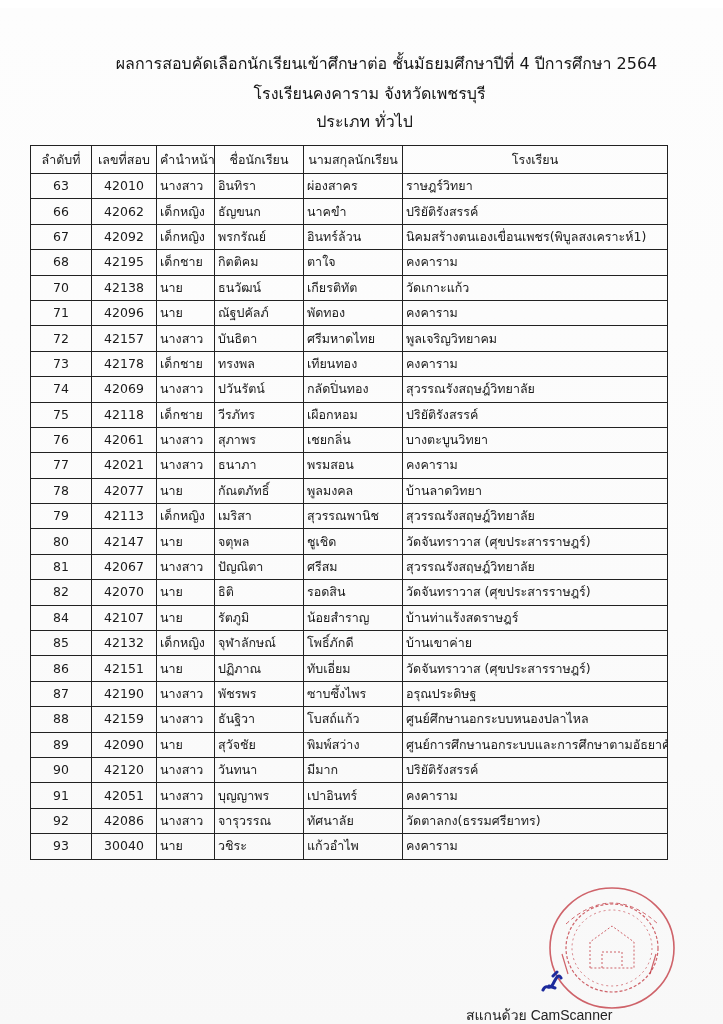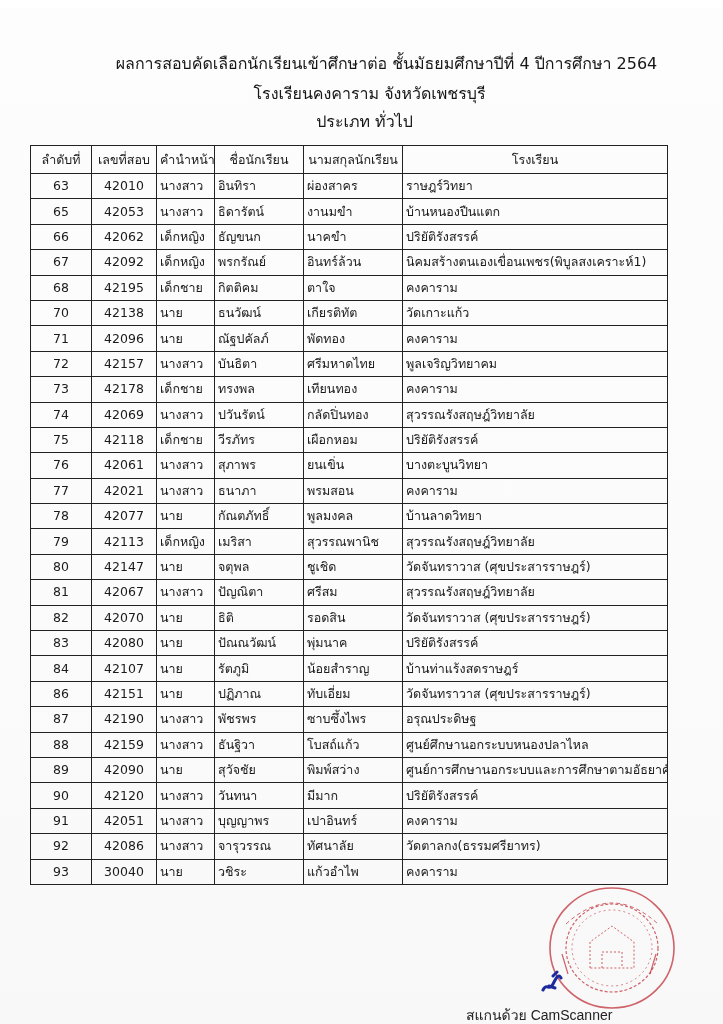--- a/index.html
+++ b/index.html
@@ -124,28 +124,20 @@
     <tbody id="results-body">
         <tr>
           <td class="c-no">63</td>
           <td class="c-id">42010</td>
           <td class="c-prefix">นางสาว</td>
           <td class="c-first">อินทิรา</td>
           <td class="c-last">ผ่องสาคร</td>
           <td class="c-school">ราษฎร์วิทยา</td>
         </tr>
         <tr>
-          <td class="c-no">65</td>
-          <td class="c-id">42053</td>
-          <td class="c-prefix">นางสาว</td>
-          <td class="c-first">ธิดารัตน์</td>
-          <td class="c-last">งานมขำ</td>
-          <td class="c-school">บ้านหนองปืนแตก</td>
-        </tr>
-        <tr>
           <td class="c-no">66</td>
           <td class="c-id">42062</td>
           <td class="c-prefix">เด็กหญิง</td>
           <td class="c-first">ธัญขนก</td>
           <td class="c-last">นาคขำ</td>
           <td class="c-school">ปริยัติรังสรรค์</td>
         </tr>
         <tr>
           <td class="c-no">67</td>
           <td class="c-id">42092</td>
@@ -208,21 +200,21 @@
           <td class="c-prefix">เด็กชาย</td>
           <td class="c-first">วีรภัทร</td>
           <td class="c-last">เผือกหอม</td>
           <td class="c-school">ปริยัติรังสรรค์</td>
         </tr>
         <tr>
           <td class="c-no">76</td>
           <td class="c-id">42061</td>
           <td class="c-prefix">นางสาว</td>
           <td class="c-first">สุภาพร</td>
-          <td class="c-last">ยนเขิ่น</td>
+          <td class="c-last">เชยกลิ่น</td>
           <td class="c-school">บางตะบูนวิทยา</td>
         </tr>
         <tr>
           <td class="c-no">77</td>
           <td class="c-id">42021</td>
           <td class="c-prefix">นางสาว</td>
           <td class="c-first">ธนาภา</td>
           <td class="c-last">พรมสอน</td>
           <td class="c-school">คงคาราม</td>
         </tr>
@@ -260,34 +252,34 @@
         </tr>
         <tr>
           <td class="c-no">82</td>
           <td class="c-id">42070</td>
           <td class="c-prefix">นาย</td>
           <td class="c-first">ธิติ</td>
           <td class="c-last">รอดสิน</td>
           <td class="c-school">วัดจันทราวาส (ศุขประสารราษฎร์)</td>
         </tr>
         <tr>
-          <td class="c-no">83</td>
-          <td class="c-id">42080</td>
-          <td class="c-prefix">นาย</td>
-          <td class="c-first">ปัณณวัฒน์</td>
-          <td class="c-last">พุ่มนาค</td>
-          <td class="c-school">ปริยัติรังสรรค์</td>
-        </tr>
-        <tr>
           <td class="c-no">84</td>
           <td class="c-id">42107</td>
           <td class="c-prefix">นาย</td>
           <td class="c-first">รัตภูมิ</td>
           <td class="c-last">น้อยสำราญ</td>
           <td class="c-school">บ้านท่าแร้งสดราษฎร์</td>
+        </tr>
+        <tr>
+          <td class="c-no">85</td>
+          <td class="c-id">42132</td>
+          <td class="c-prefix">เด็กหญิง</td>
+          <td class="c-first">จุฬาลักษณ์</td>
+          <td class="c-last">โพธิ์ภักดี</td>
+          <td class="c-school">บ้านเขาค่าย</td>
         </tr>
         <tr>
           <td class="c-no">86</td>
           <td class="c-id">42151</td>
           <td class="c-prefix">นาย</td>
           <td class="c-first">ปฏิภาณ</td>
           <td class="c-last">ทับเอี่ยม</td>
           <td class="c-school">วัดจันทราวาส (ศุขประสารราษฎร์)</td>
         </tr>
         <tr>

